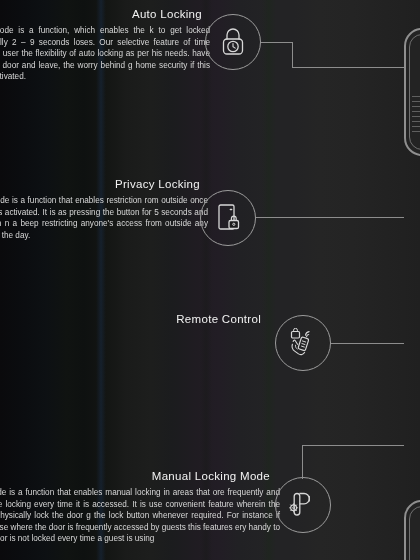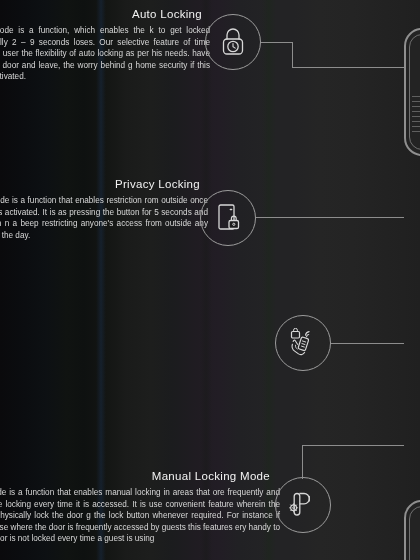--- a/index.html
+++ b/index.html
@@ -162,20 +162,21 @@
         <rect x="15" y="18.5" width="9.5" height="8" rx="1.6" fill="#1d1d1d"></rect>
         <path d="M17.4 18.5 v-2 a2.4 2.4 0 0 1 4.8 0 v2" stroke-width="1.15"></path>
         <circle cx="19.8" cy="22.3" r="1.1" stroke-width="1"></circle>
       </svg>
     </span>
   </div>
 
   <div class="conn h" style="left:256px;top:217px;width:148px;"></div>
 
   <div class="sect" id="sec-remote">
+    <div class="head">Remote Control</div>
   </div>
 
   <div class="icon-node" id="node-remote">
     <span>
       <svg width="30" height="30" viewBox="0 0 30 30" fill="none" stroke="#d8d8d8" stroke-width="1.2">
         <rect x="3.5" y="3.5" width="8" height="6.5" rx="1.2"></rect>
         <path d="M5.6 3.5 v-1.3 a1.9 1.9 0 0 1 3.8 0 v1.3" stroke-width="1"></path>
         <path d="M17.5 7.2 a4.2 4.2 0 0 1 3.6 -3.6" stroke-linecap="round" stroke-width="1.1"></path>
         <path d="M18.6 8.6 a2.4 2.4 0 0 1 2.1 -2.1" stroke-linecap="round" stroke-width="1.1"></path>
         <rect x="11.6" y="9.6" width="7.6" height="12.4" rx="1.6" transform="rotate(18 15.4 15.8)"></rect>

